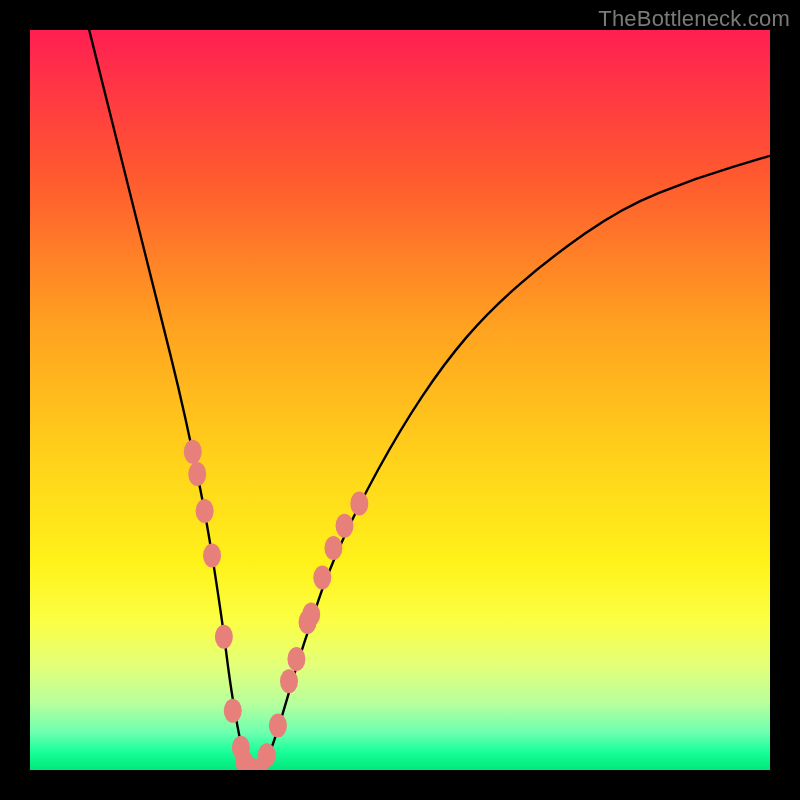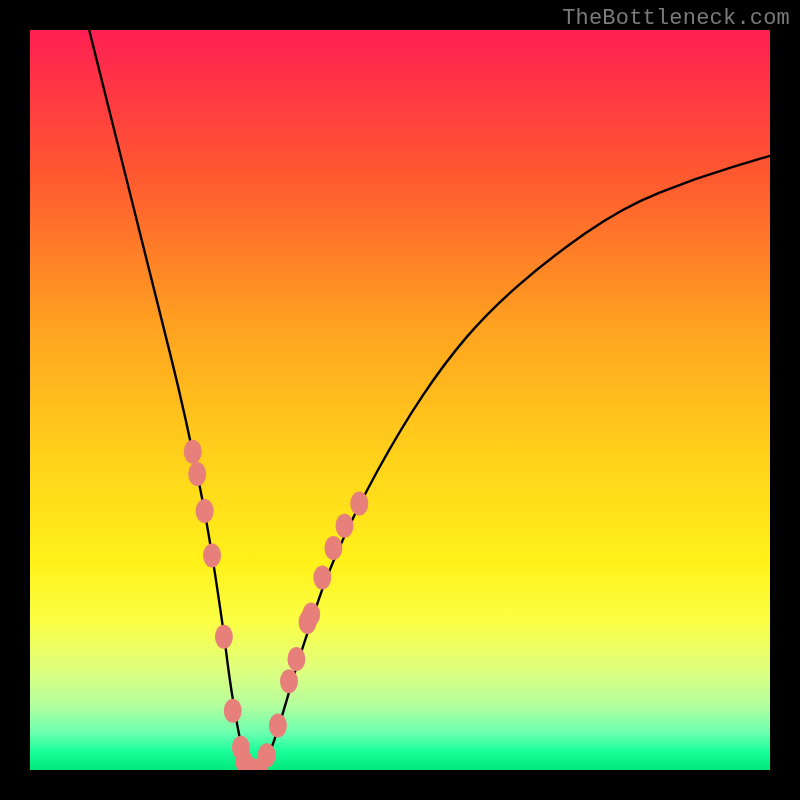--- a/index.html
+++ b/index.html
@@ -8,21 +8,20 @@
     width: 800px;
     height: 800px;
     background: #000000;
     overflow: hidden;
     font-family: Arial, Helvetica, sans-serif;
   }
   .stage {
     position: relative;
     width: 800px;
     height: 700px;
-    font-family: Liberation Mono, monospace;
   }
   
   .panel {
     position: absolute;
     left: 30px;
     top: 30px;
     width: 740px;
     height: 740px;
   }
   .gradient {

